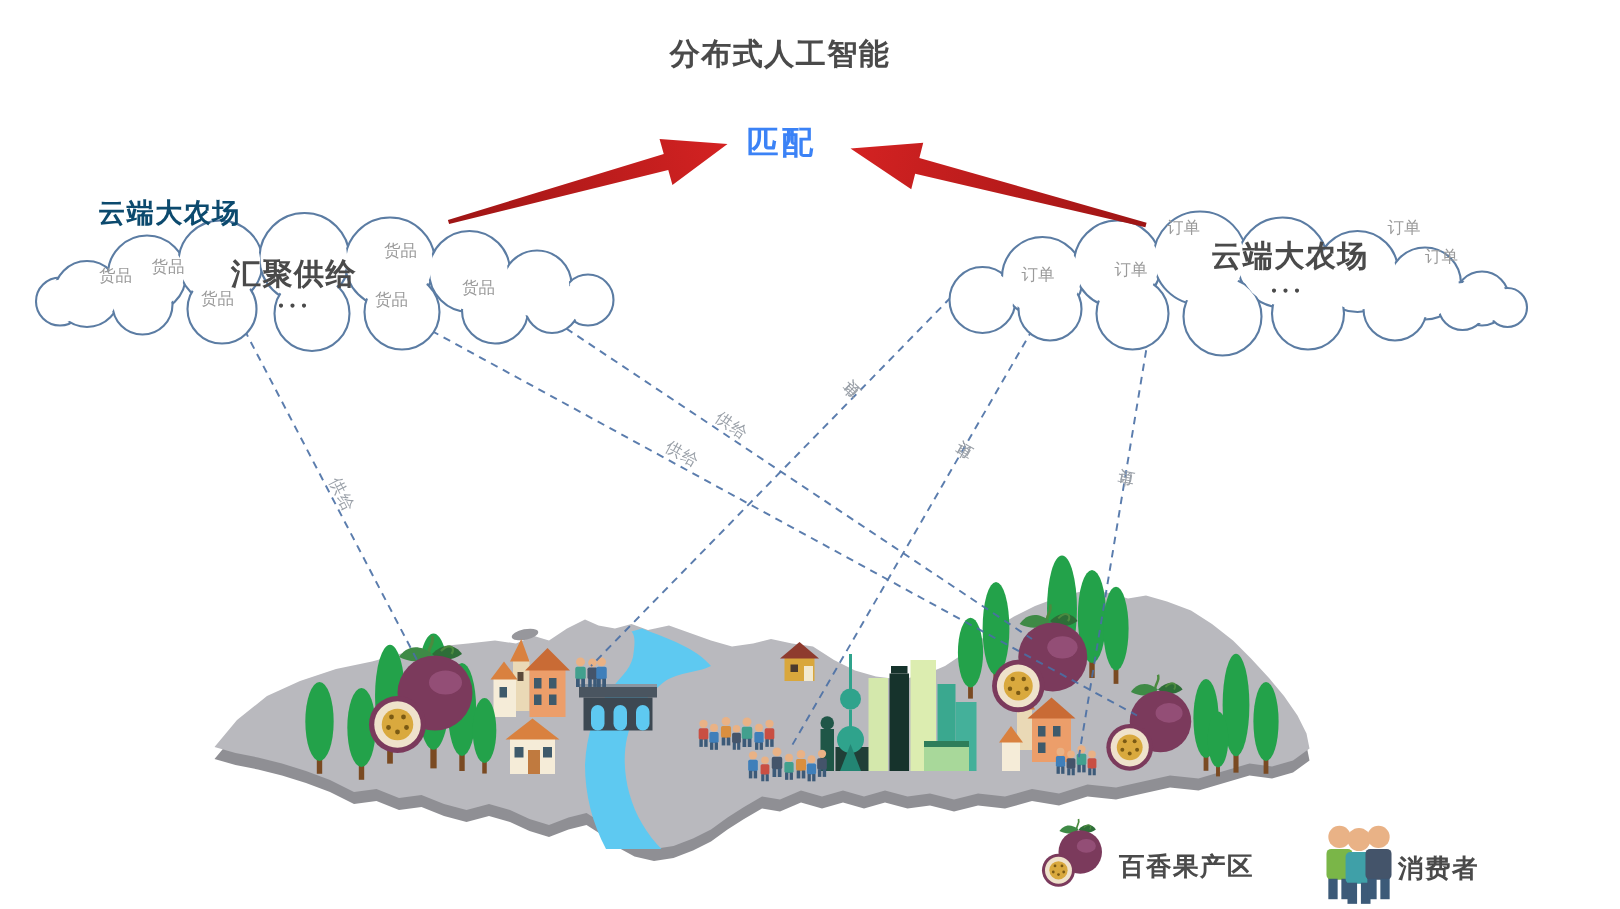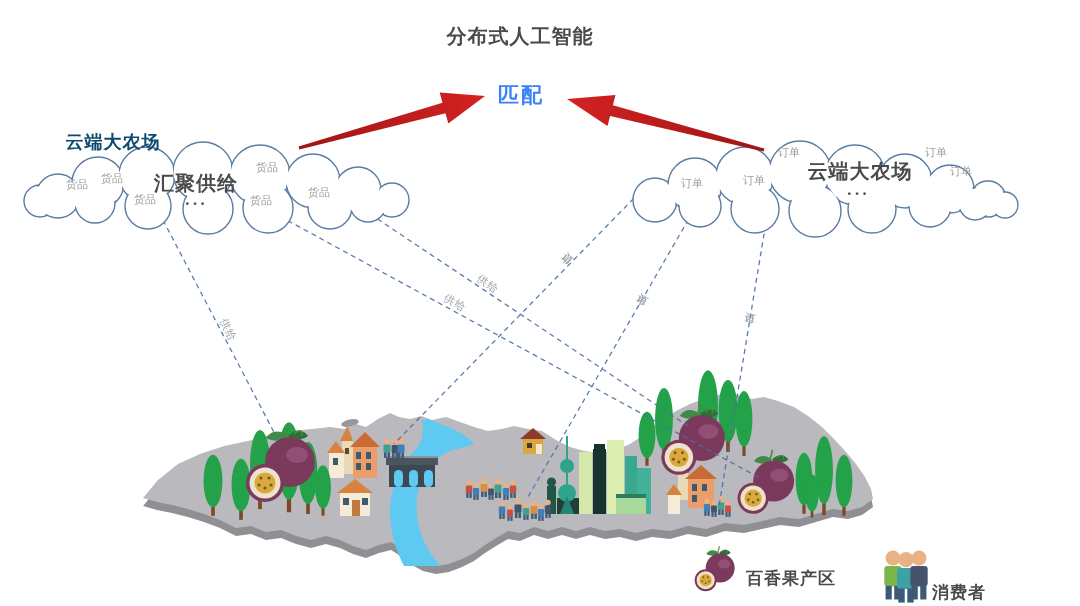--- a/index.html
+++ b/index.html
@@ -314,15 +314,15 @@
   <span class="txt lbl-sm" style="left:961px;top:171px;">订单</span>
 
   <span class="txt flow-lbl" style="left:228px;top:330px;transform:translate(-50%,-50%) rotate(63deg);">供给</span>
   <span class="txt flow-lbl" style="left:488px;top:284px;transform:translate(-50%,-50%) rotate(34deg);">供给</span>
   <span class="txt flow-lbl" style="left:455px;top:303px;transform:translate(-50%,-50%) rotate(29deg);">供给</span>
   <span class="txt flow-lbl v" style="left:577px;top:248px;transform:translate(-50%,-50%) rotate(44deg);">订单</span>
   <span class="txt flow-lbl v" style="left:649px;top:287px;transform:translate(-50%,-50%) rotate(30deg);">订单</span>
   <span class="txt flow-lbl v" style="left:752px;top:304px;transform:translate(-50%,-50%) rotate(10deg);">订单</span>
 
   <span class="txt legend-lbl" style="left:791px;top:578px;text-align:right;">百香果产区</span>
-  <span class="txt legend-lbl" style="left:959px;top:579px;margin-top:13px;">消费者</span>
+  <span class="txt legend-lbl" style="left:959px;top:579px;">消费者</span>
 
 </div>
 
 </body></html>

